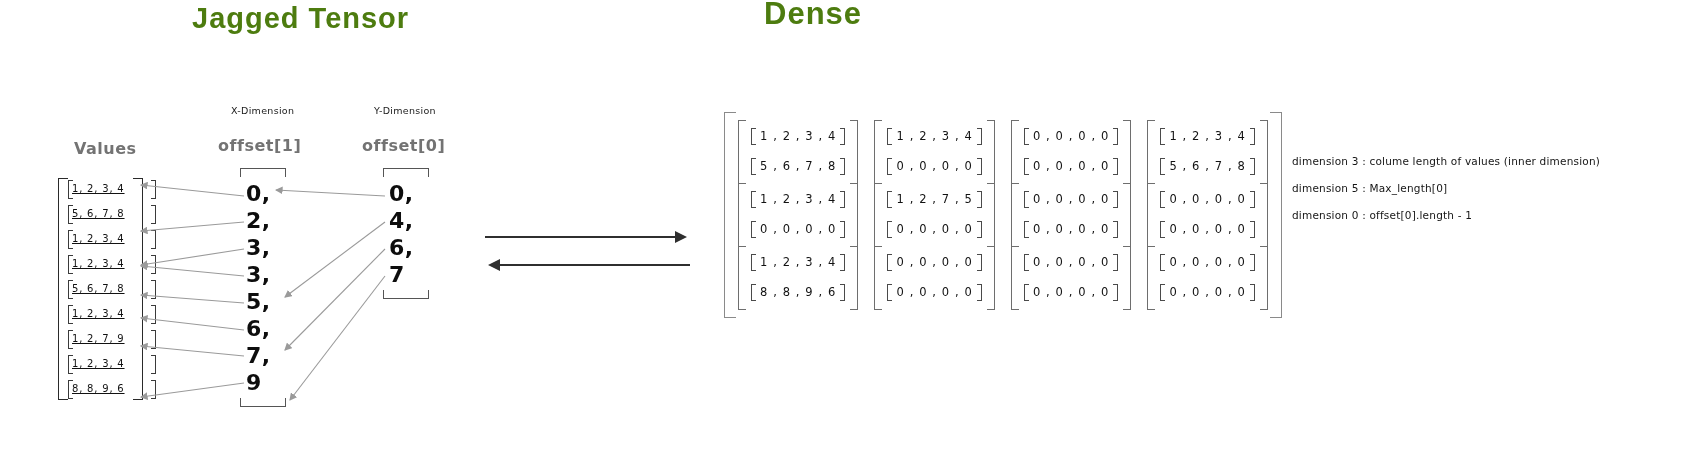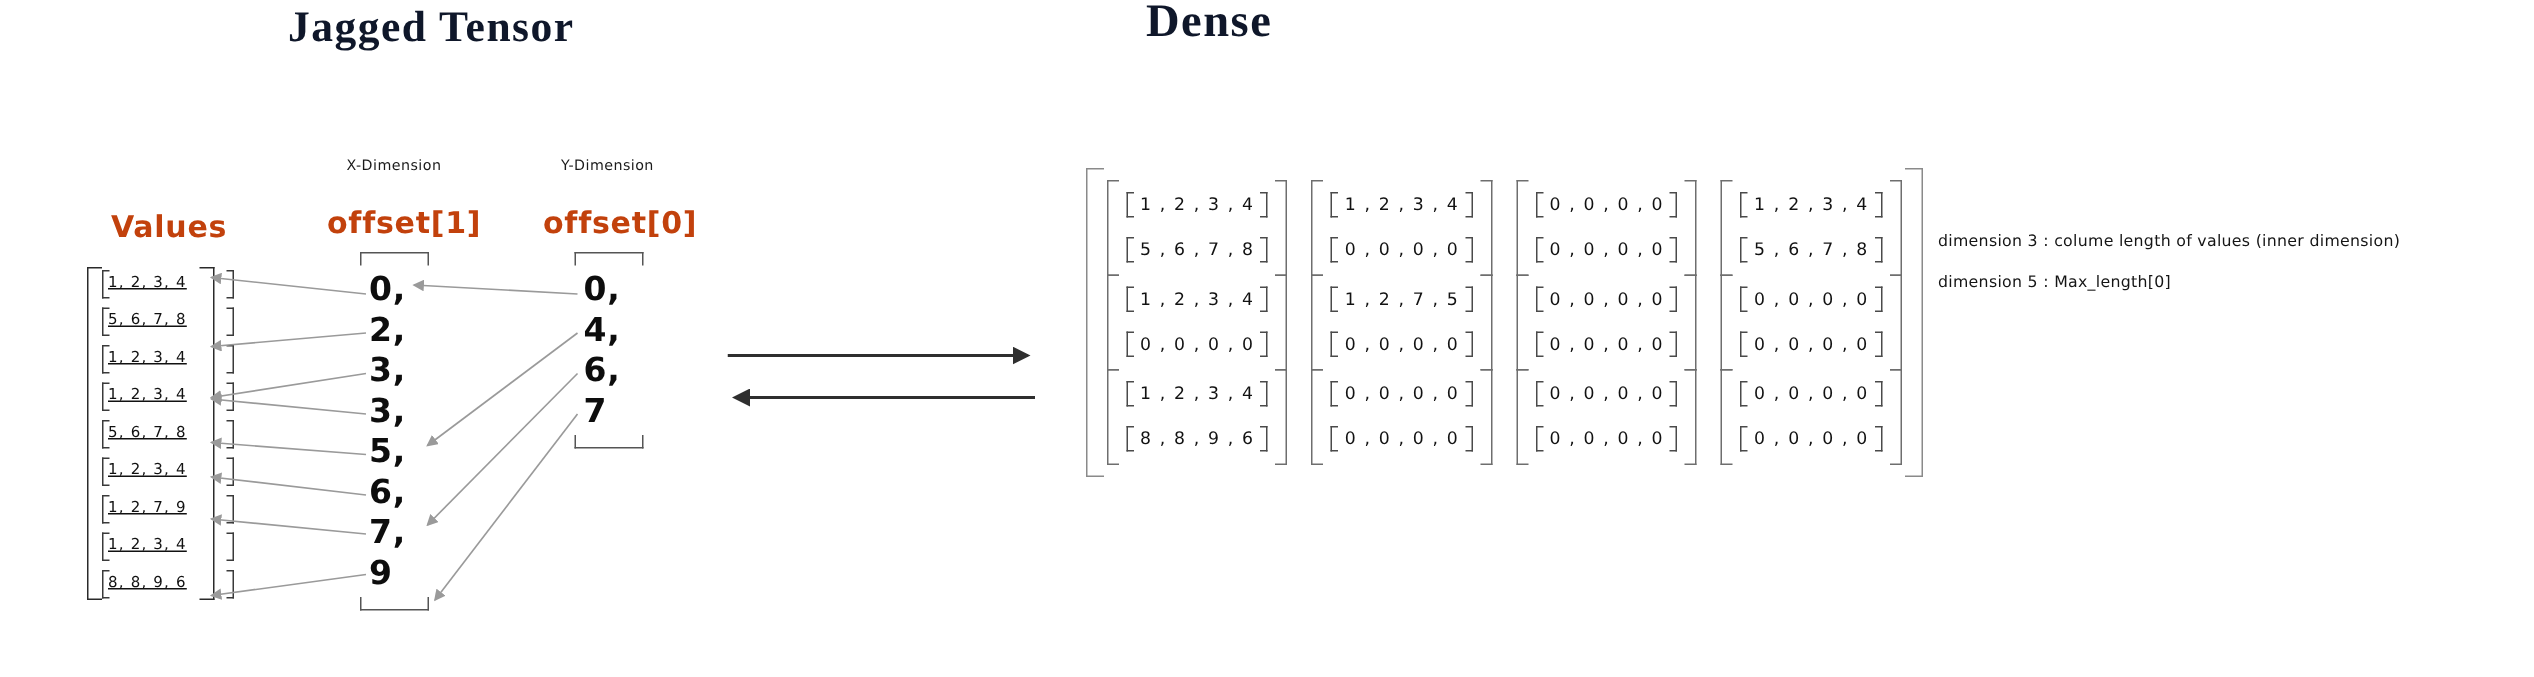--- a/index.html
+++ b/index.html
@@ -16,36 +16,36 @@
     color: #111111;
   }
   .canvas {
     position: absolute;
     inset: 0;
   }
   .abs { position: absolute; }
 
   
   .title {
-    font-family: Liberation Serif, serif;
+    font-family: Liberation Sans, sans-serif;
     font-weight: 700;
     font-size: 29px;
     letter-spacing: 1px;
-    color: #0f172a;
+    color: #4d7c0f;
     white-space: nowrap;
   }
   #title-jagged { left: 192px; top: 2px; }
   #title-dense  { left: 764px; top: -4px; font-size: 31px; }
 
   
   .col-heading {
     font-family: "DejaVu Sans", sans-serif;
     font-weight: 700;
-    font-size: 20px;
-    color: #c2410c;
+    font-size: 16px;
+    color: #737373;
     white-space: nowrap;
     letter-spacing: 0.5px;
   }
   .dim-label {
     font-family: "DejaVu Sans", sans-serif;
     font-size: 9.5px;
     font-weight: 400;
     color: #1a1a1a;
     white-space: nowrap;
     letter-spacing: 0.3px;
@@ -360,15 +360,16 @@
           <div class="vec">0 , 0 , 0 , 0</div>
           <div class="vec">0 , 0 , 0 , 0</div>
         </div>
       </div>
     </div>
   </div>
 
   <div class="abs" id="notes">
     <div class="note-line">dimension 3 : colume length of values (inner dimension)</div>
     <div class="note-line">dimension 5  : Max_length[0]</div>
+    <div class="note-line">dimension 0 : offset[0].length - 1</div>
   </div>
 
 </div>
 
 </body></html>

